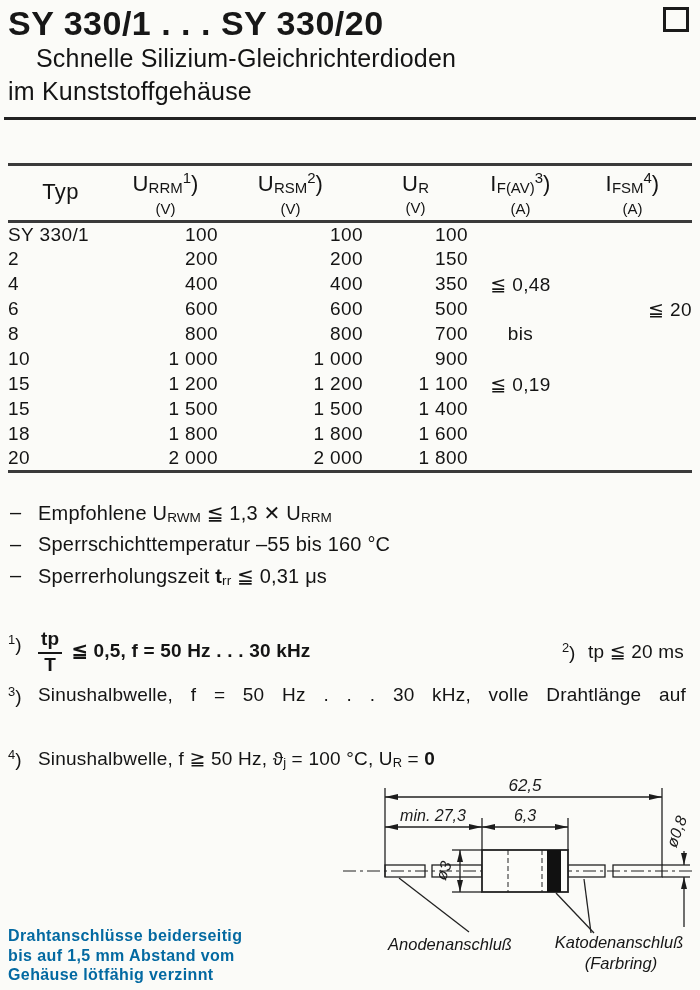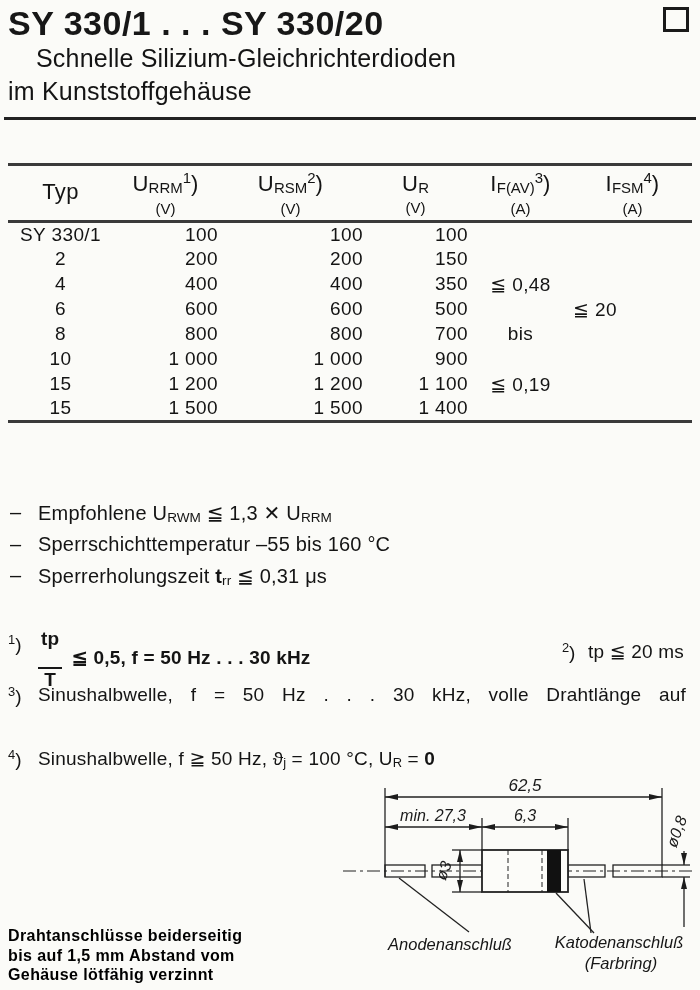--- a/index.html
+++ b/index.html
@@ -20,32 +20,32 @@
     border-collapse:collapse; table-layout:fixed;
     border-top:3px solid #3a3a3a; border-bottom:3px solid #3a3a3a;
     font-size:19px; color:#141414;
   }
   table.ratings thead tr{height:57px;}
   table.ratings thead th{border-bottom:3px solid #3a3a3a; font-weight:400; padding:0; vertical-align:middle;}
   .th-sym{font-size:22px; letter-spacing:.3px;}
   .th-unit{font-size:15px; margin-top:2px;}
   table.ratings tbody tr{height:25px;}
   table.ratings td{padding:0; white-space:nowrap; letter-spacing:.4px;}
-  td.c0{text-align:center; padding-right:2px;}
+  td.c0{text-align:left; padding-right:2px;}
   td.c1{text-align:right; padding-right:32px;}
   td.c2{text-align:right; padding-right:45px;}
   td.c3{text-align:right; padding-right:23px;}
   td.c4{text-align:center;}
-  td.c5{text-align:left;}
+  td.c5{text-align:right;}
   
   .sb{font-size:68%; vertical-align:-0.12em; letter-spacing:0;}
   .sp{font-size:68%; vertical-align:super; letter-spacing:0;}
   .bd{font-weight:700;}
   .frac{display:inline-flex; flex-direction:column; align-items:center; vertical-align:middle; line-height:1.05; font-weight:700; margin-right:4px;}
-  .frac .num{border-bottom:2px solid #171717; padding:0 3px 18px;}
+  .frac .num{border-bottom:2px solid #171717; padding:0 3px 3px;}
   .frac .den{padding-top:1px;}
   
   .note{position:absolute; left:10px; display:flex; font-size:20px; letter-spacing:.2px; color:#141414;}
   .note .dash{width:28px; flex:0 0 28px;}
   .note.n0{top:501px;} .note.n1{top:533px;} .note.n2{top:564px;}
   .note.n3{top:595px; padding-left:28px;}
   
   .fn{position:absolute; display:flex; font-size:19px; color:#141414; letter-spacing:.2px;}
   .fn .mk{width:30px; flex:0 0 30px;}
   .fn1{left:8px; top:629px; align-items:center;}
@@ -58,21 +58,21 @@
   .fn3 .l2{margin-top:5px;}
   .fn4{left:8px; top:747px;}
   
   .drawing{position:absolute; left:333px; top:772px;}
   .dimtxt{font-style:italic; font-size:16px; fill:#1a1a1a;}
   .dimbig{font-style:italic; font-size:17px; fill:#1a1a1a;}
   .lbl{font-style:italic; font-size:16.5px; fill:#161616;}
   
   .lead-note{
     position:absolute; left:8px; top:926px; font-size:16px; font-weight:700;
-    letter-spacing:.4px; line-height:19.5px; white-space:pre-line; color:#000000;
+    letter-spacing:.4px; line-height:19.5px; white-space:pre-line; color:#0369a1;
   }
 </style>
 </head>
 <body>
 
 <div class="page">
 
   <h1 class="title">SY 330/1 . . . SY 330/20</h1>
   <div class="corner-mark"></div>
   <h2 class="subtitle l1">Schnelle Silizium-Gleichrichterdioden</h2>
@@ -171,20 +171,36 @@
           <td class="c2">1 200</td>
           <td class="c3">1 100</td>
           <td class="c4">≦ 0,19</td>
           <td class="c5"></td>
         </tr>
         <tr>
           <td class="c0">15</td>
           <td class="c1">1 500</td>
           <td class="c2">1 500</td>
           <td class="c3">1 400</td>
+          <td class="c4"></td>
+          <td class="c5"></td>
+        </tr>
+        <tr>
+          <td class="c0">18</td>
+          <td class="c1">1 800</td>
+          <td class="c2">1 800</td>
+          <td class="c3">1 600</td>
+          <td class="c4"></td>
+          <td class="c5"></td>
+        </tr>
+        <tr>
+          <td class="c0">20</td>
+          <td class="c1">2 000</td>
+          <td class="c2">2 000</td>
+          <td class="c3">1 800</td>
           <td class="c4"></td>
           <td class="c5"></td>
         </tr>
       </tbody>
   </table>
 
   <div class="note n0">
     <span class="dash">–</span>
     <span><span>Empfohlene U</span><span class="sb">RWM</span><span> ≦ 1,3 ✕ U</span><span class="sb">RRM</span></span>
   </div>

